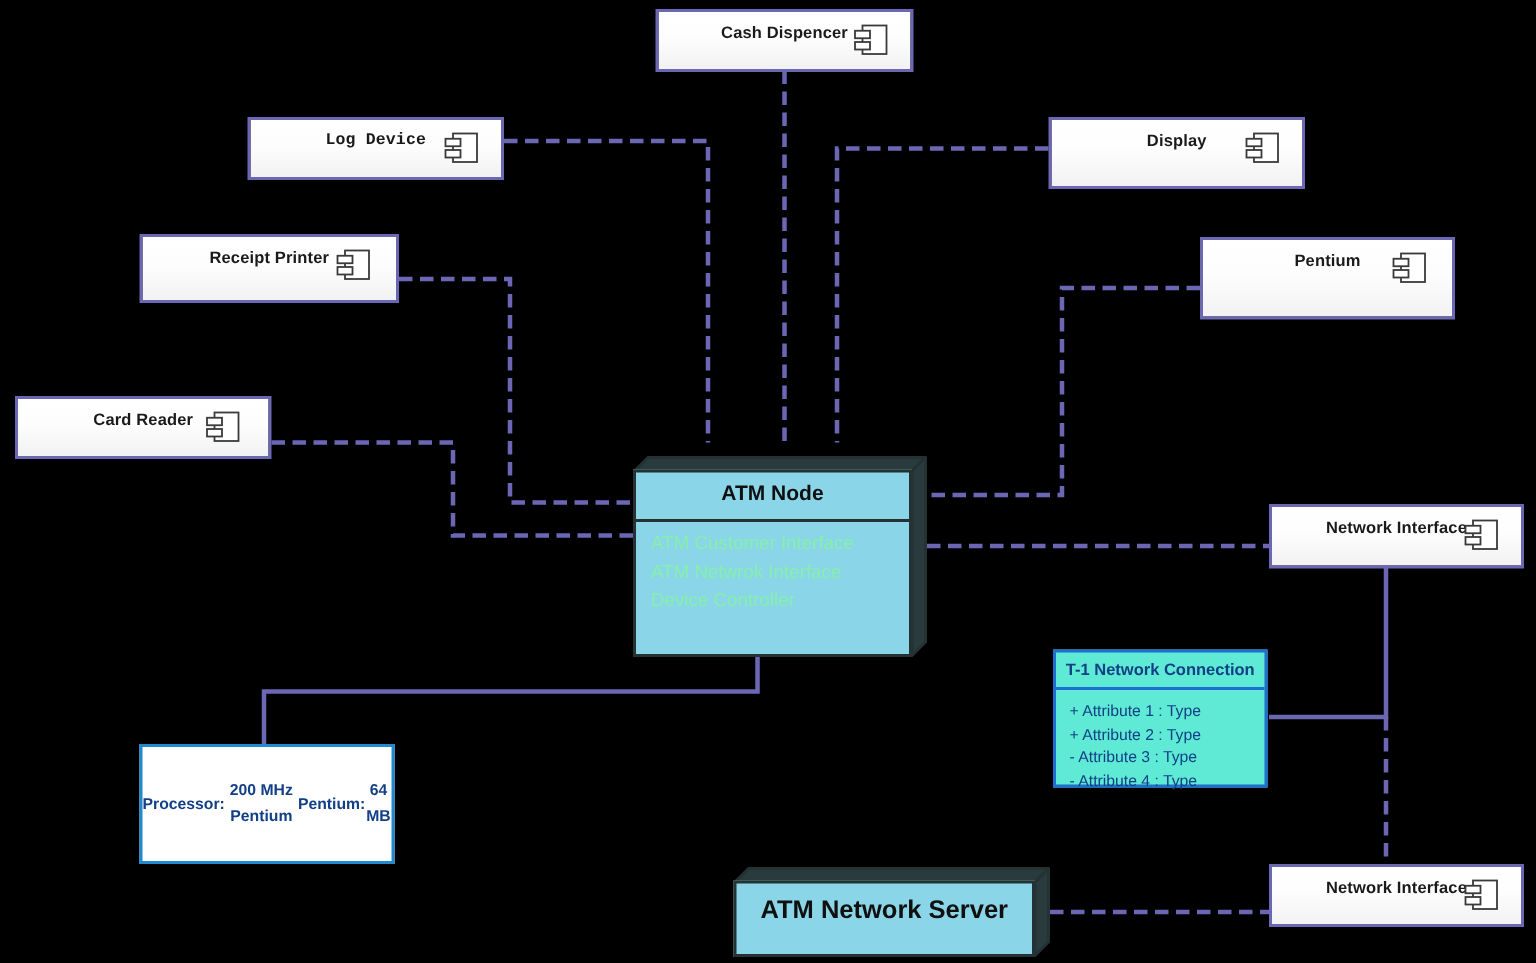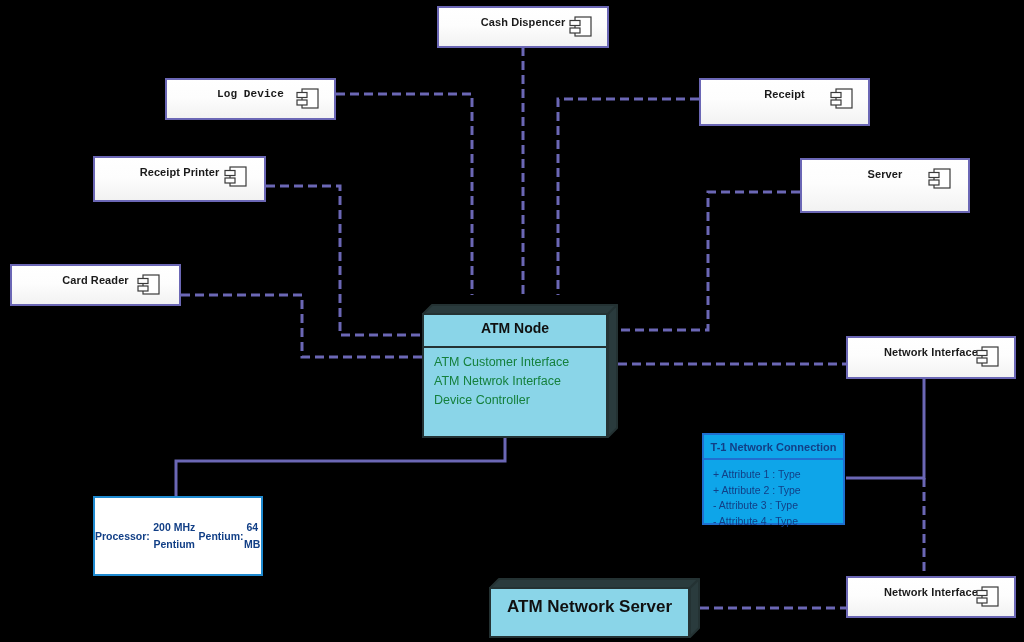--- a/index.html
+++ b/index.html
@@ -48,31 +48,31 @@
     text-align:center;
     font-weight:bold;
     color:#101010;
   }
   .node3d .n-sep{
     position:absolute;
     height:2px;background:#243233;
   }
   .node3d .n-lines{
     position:absolute;
-    color:#15803d;
+    color:#86efac;
     line-height:1.5;
   }
   .node3d .n-lines div{white-space:nowrap;}
 
   
   .classbox{
     position:absolute;
     box-sizing:border-box;
     border:2px solid #1f6fd0;
-    background:#0ea5e9;
+    background:#5eead4;
     z-index:6;
   }
   .classbox .cb-title{
     text-align:center;
     font-size:11px;
     font-weight:bold;
     color:#123f86;
     padding:6px 0 5px 0;
     border-bottom:2px solid #1f6fd0;
   }
@@ -149,39 +149,39 @@
   <div class="component" style="left:165px;top:78px;width:171px;height:42px;font-family:Liberation Mono, monospace;">
     <div class="cmp-label">Log Device</div>
     <svg class="cmp-icon" style="right:14px;" width="24" height="22" viewBox="0 0 24 22">
       <rect x="6" y="1" width="16" height="19" fill="#ffffff" stroke="#3a3a3a" stroke-width="1.2"></rect>
       <rect x="1" y="4.5" width="10" height="5" fill="#ffffff" stroke="#3a3a3a" stroke-width="1.2"></rect>
       <rect x="1" y="12" width="10" height="5" fill="#ffffff" stroke="#3a3a3a" stroke-width="1.2"></rect>
     </svg>
   </div>
 
   <div class="component" style="left:699px;top:78px;width:171px;height:48px;">
-    <div class="cmp-label">Receipt</div>
+    <div class="cmp-label">Display</div>
     <svg class="cmp-icon" style="right:14px;" width="24" height="22" viewBox="0 0 24 22">
       <rect x="6" y="1" width="16" height="19" fill="#ffffff" stroke="#3a3a3a" stroke-width="1.2"></rect>
       <rect x="1" y="4.5" width="10" height="5" fill="#ffffff" stroke="#3a3a3a" stroke-width="1.2"></rect>
       <rect x="1" y="12" width="10" height="5" fill="#ffffff" stroke="#3a3a3a" stroke-width="1.2"></rect>
     </svg>
   </div>
 
   <div class="component" style="left:93px;top:156px;width:173px;height:46px;">
     <div class="cmp-label">Receipt Printer</div>
     <svg class="cmp-icon" style="right:16px;" width="24" height="22" viewBox="0 0 24 22">
       <rect x="6" y="1" width="16" height="19" fill="#ffffff" stroke="#3a3a3a" stroke-width="1.2"></rect>
       <rect x="1" y="4.5" width="10" height="5" fill="#ffffff" stroke="#3a3a3a" stroke-width="1.2"></rect>
       <rect x="1" y="12" width="10" height="5" fill="#ffffff" stroke="#3a3a3a" stroke-width="1.2"></rect>
     </svg>
   </div>
 
   <div class="component" style="left:800px;top:158px;width:170px;height:55px;">
-    <div class="cmp-label">Server</div>
+    <div class="cmp-label">Pentium</div>
     <svg class="cmp-icon" style="right:16px;" width="24" height="22" viewBox="0 0 24 22">
       <rect x="6" y="1" width="16" height="19" fill="#ffffff" stroke="#3a3a3a" stroke-width="1.2"></rect>
       <rect x="1" y="4.5" width="10" height="5" fill="#ffffff" stroke="#3a3a3a" stroke-width="1.2"></rect>
       <rect x="1" y="12" width="10" height="5" fill="#ffffff" stroke="#3a3a3a" stroke-width="1.2"></rect>
     </svg>
   </div>
 
   <div class="component" style="left:10px;top:264px;width:171px;height:42px;">
     <div class="cmp-label">Card Reader</div>
     <svg class="cmp-icon" style="right:18px;" width="24" height="22" viewBox="0 0 24 22">

